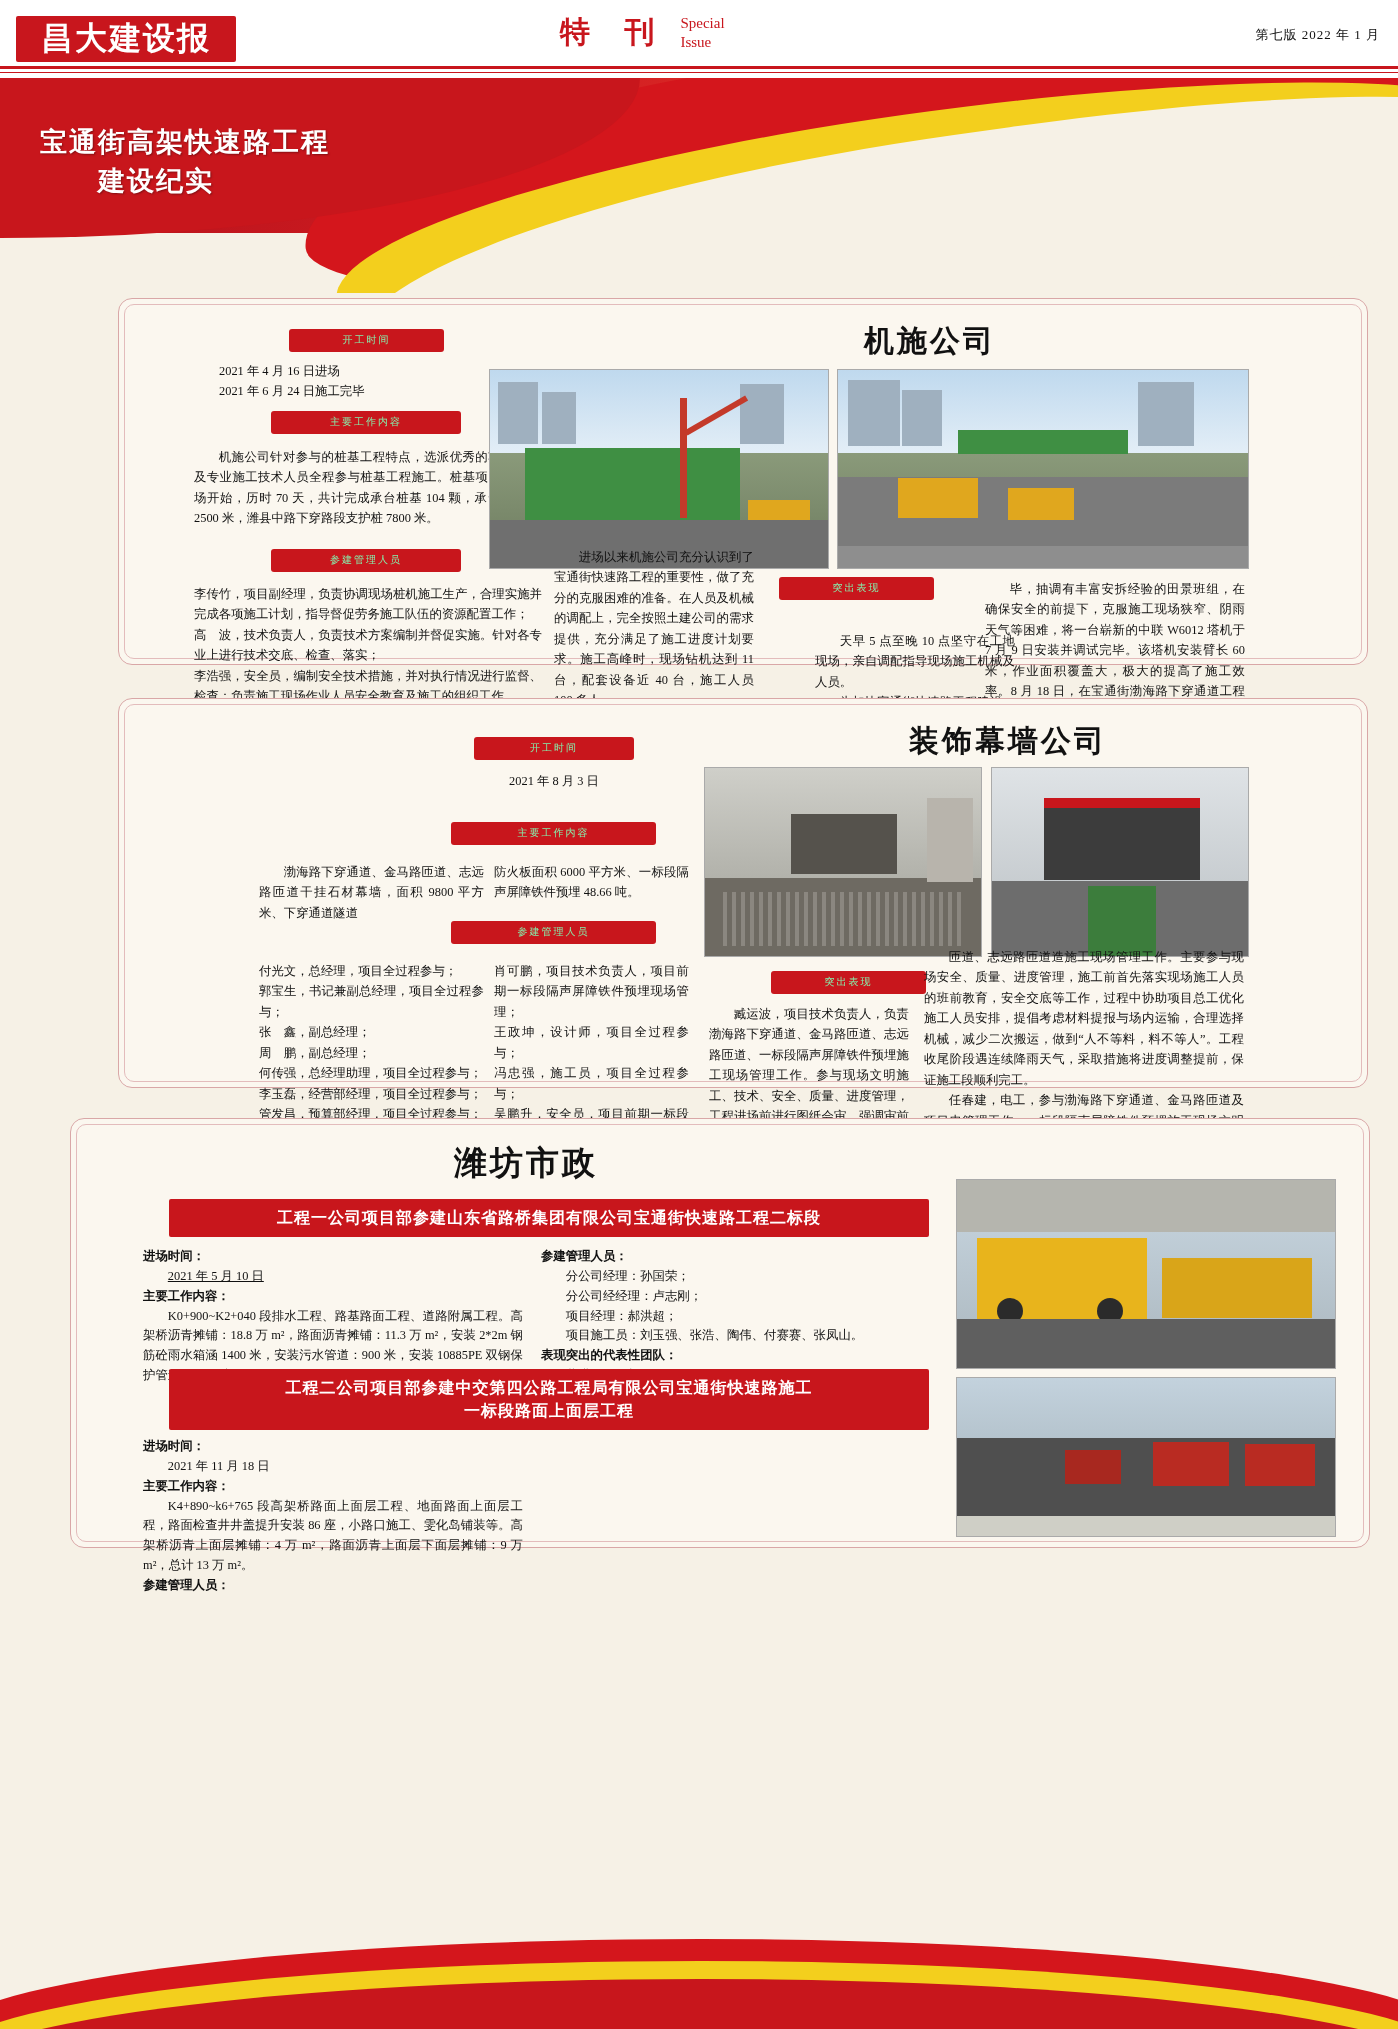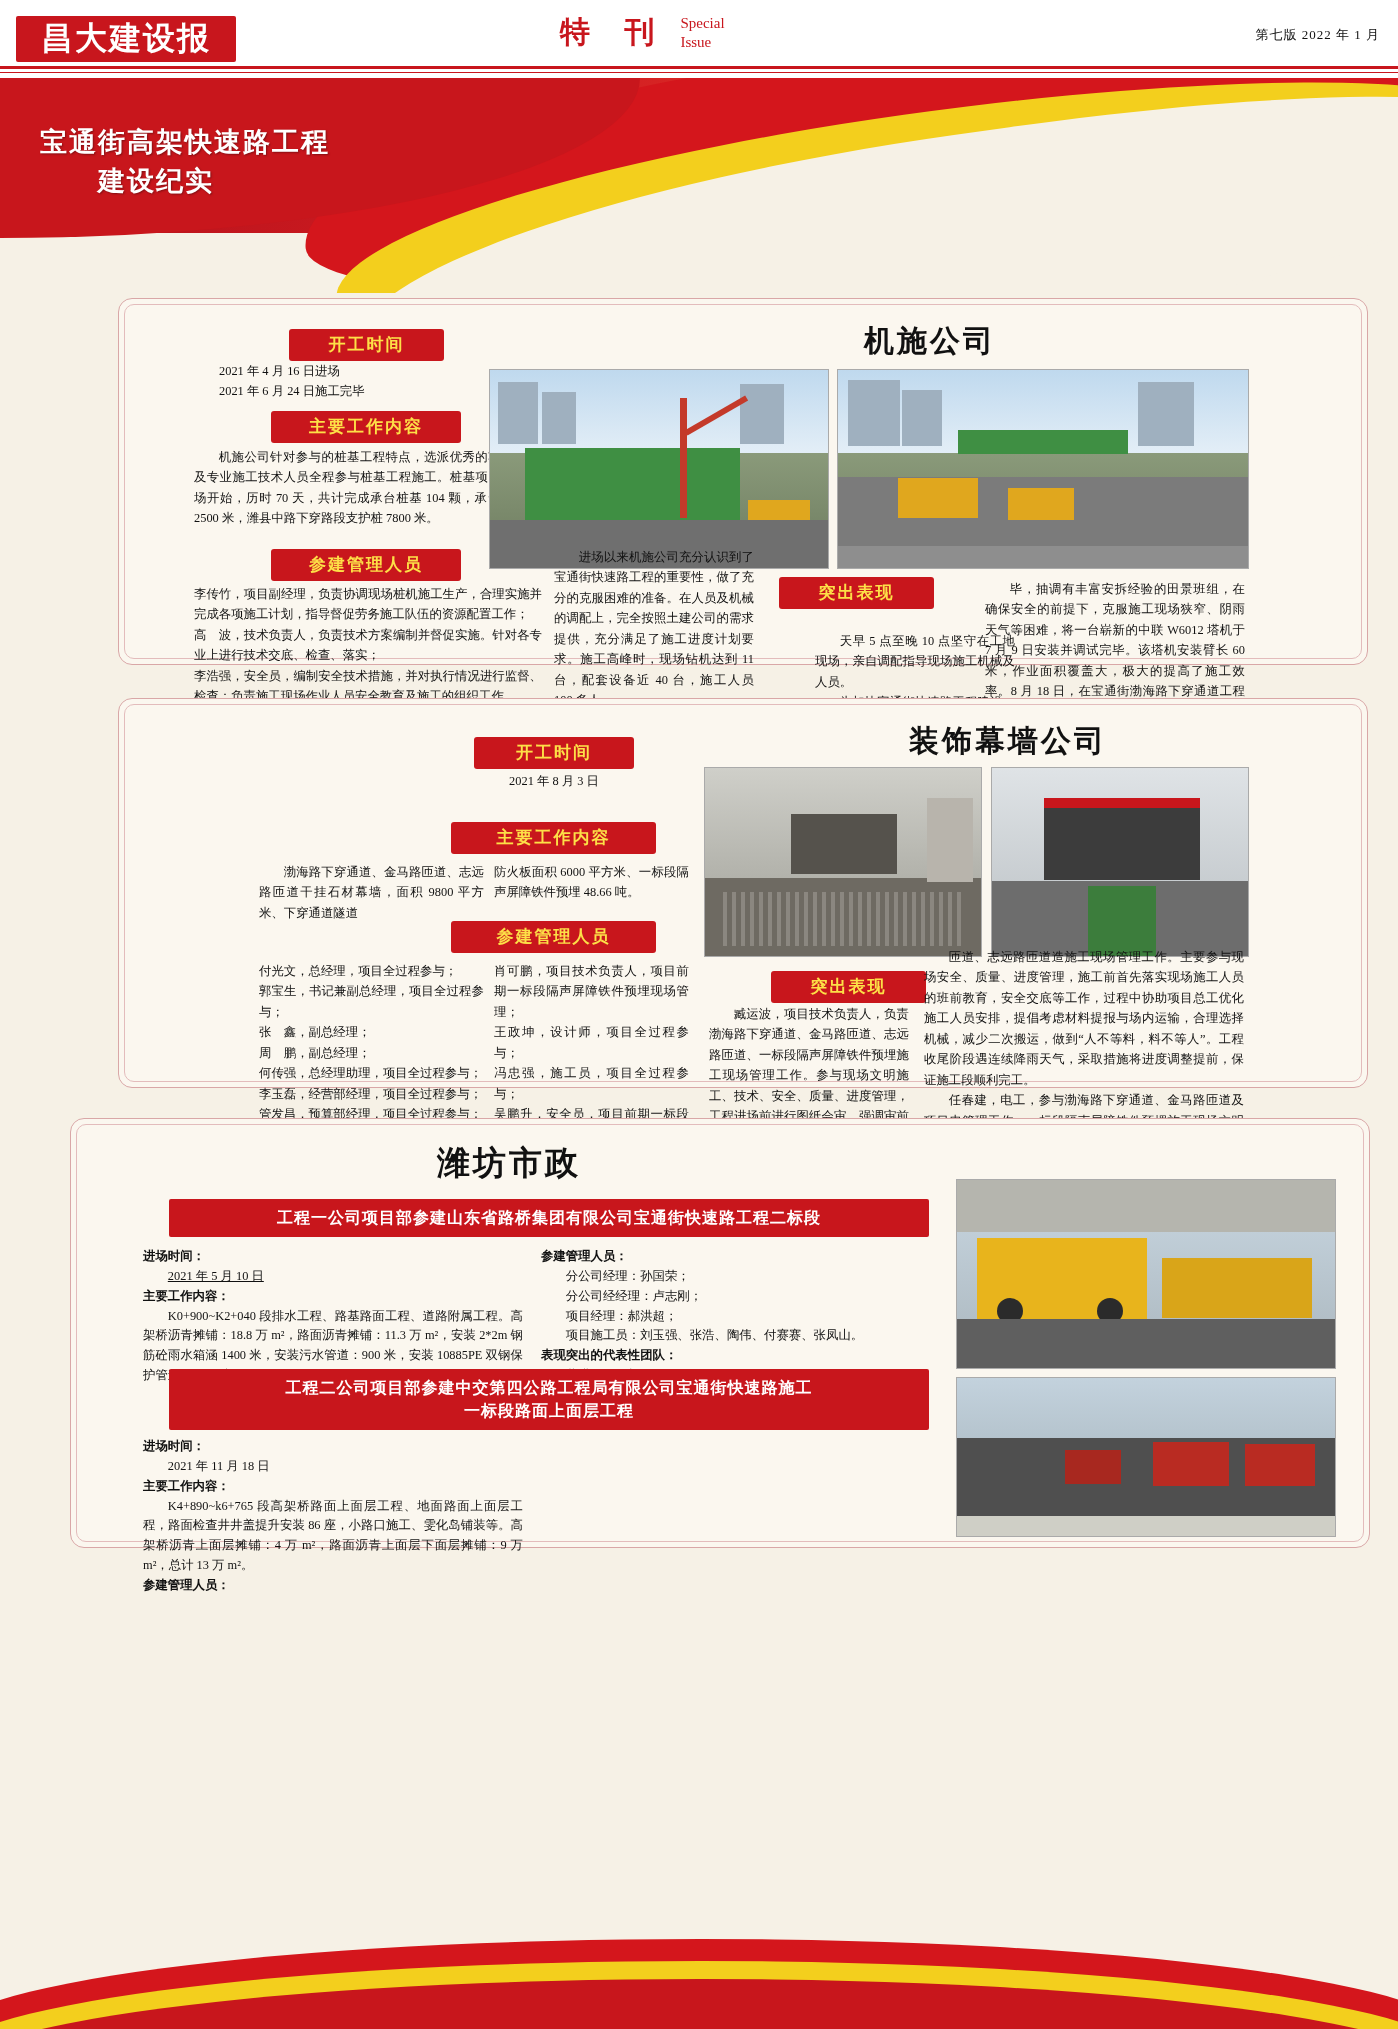--- a/index.html
+++ b/index.html
@@ -162,24 +162,24 @@
   }
   .sec-title {
     font-family:"DejaVu Sans", sans-serif;
     font-weight:bold;
     font-size:30px;
     color:#111;
     letter-spacing:3px;
   }
   .tagbar {
     background:#c8161c;
-    color:#fde047;
-    font-family:"DejaVu Sans", sans-serif;
-    font-weight:bold;
-    font-size:17px;
+    color:#86efac;
+    font-family:"DejaVu Sans", sans-serif;
+    font-weight:normal;
+    font-size:10px;
     letter-spacing:2px;
     text-align:center;
     padding:4px 0 5px;
     border-radius:3px;
   }
   .body-text {
     font-size:12.4px;
     line-height:1.65;
     color:#111;
     text-align:justify;
@@ -363,21 +363,21 @@
     </div>
     <div class="body-text indent" style="position:absolute; left:805px; top:248px; width:320px;">
       <div>匝道、志远路匝道造施工现场管理工作。主要参与现场安全、质量、进度管理，施工前首先落实现场施工人员的班前教育，安全交底等工作，过程中协助项目总工优化施工人员安排，提倡考虑材料提报与场内运输，合理选择机械，减少二次搬运，做到“人不等料，料不等人”。工程收尾阶段遇连续降雨天气，采取措施将进度调整提前，保证施工段顺利完工。</div>
       <div style="text-indent:2em;">任春建，电工，参与渤海路下穿通道、金马路匝道及项目电管理工作、一标段隔声屏障铁件预埋施工现场文明用电管理工作。施工期间，保证了施工用电的平稳运行，无形中提升了工作效率，为项目顺利竣工提供了安全用电保障。</div>
     </div>
   </div>
 
   <div class="card" style="left:70px; top:1040px; width:1300px; height:430px;">
     <div class="card-inner"></div>
 
-    <div class="sec-title" style="position:absolute; left:366px; top:22px; font-size:33px;">潍坊市政</div>
+    <div class="sec-title" style="position:absolute; left:383px; top:22px; font-size:33px;">潍坊市政</div>
 
     <div class="wf-head" style="position:absolute; left:98px; top:80px; width:760px;">工程一公司项目部参建山东省路桥集团有限公司宝通街快速路工程二标段</div>
 
     <div class="small-label" style="position:absolute; left:72px; top:128px; width:380px;">
       <div class="bold">进场时间：</div>
       <div style="text-indent:2em;text-decoration:underline;">2021 年 5 月 10 日</div>
       <div class="bold">主要工作内容：</div>
       <div style="text-indent:2em; text-align:justify;">K0+900~K2+040 段排水工程、路基路面工程、道路附属工程。高架桥沥青摊铺：18.8 万 m²，路面沥青摊铺：11.3 万 m²，安装 2*2m 钢筋砼雨水箱涵 1400 米，安装污水管道：900 米，安装 10885PE 双钢保护管道：8000 米。</div>
     </div>
 

